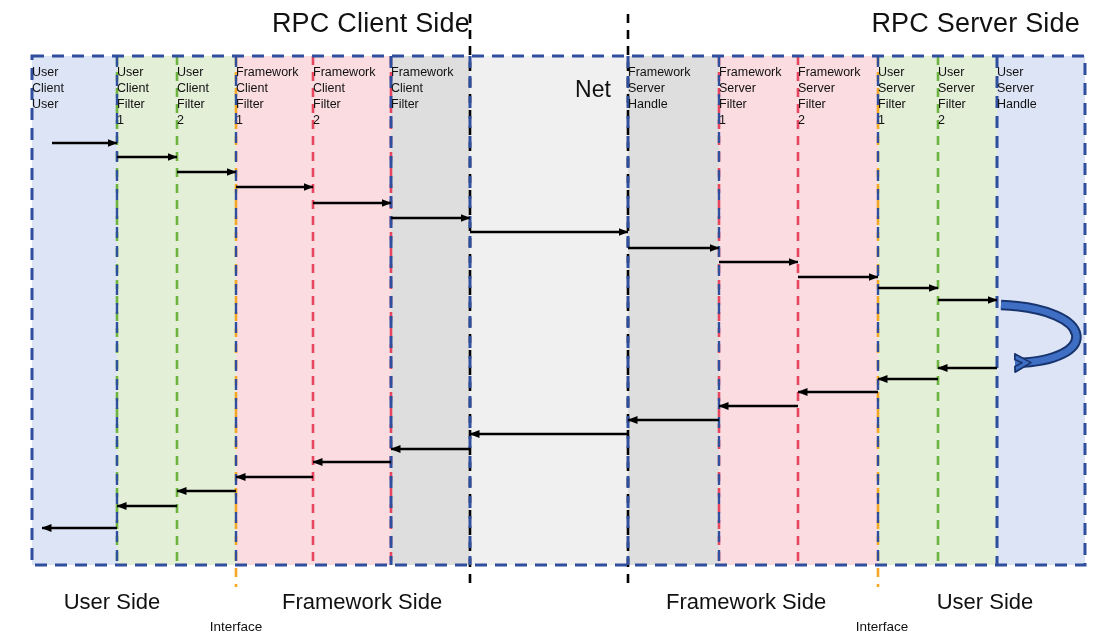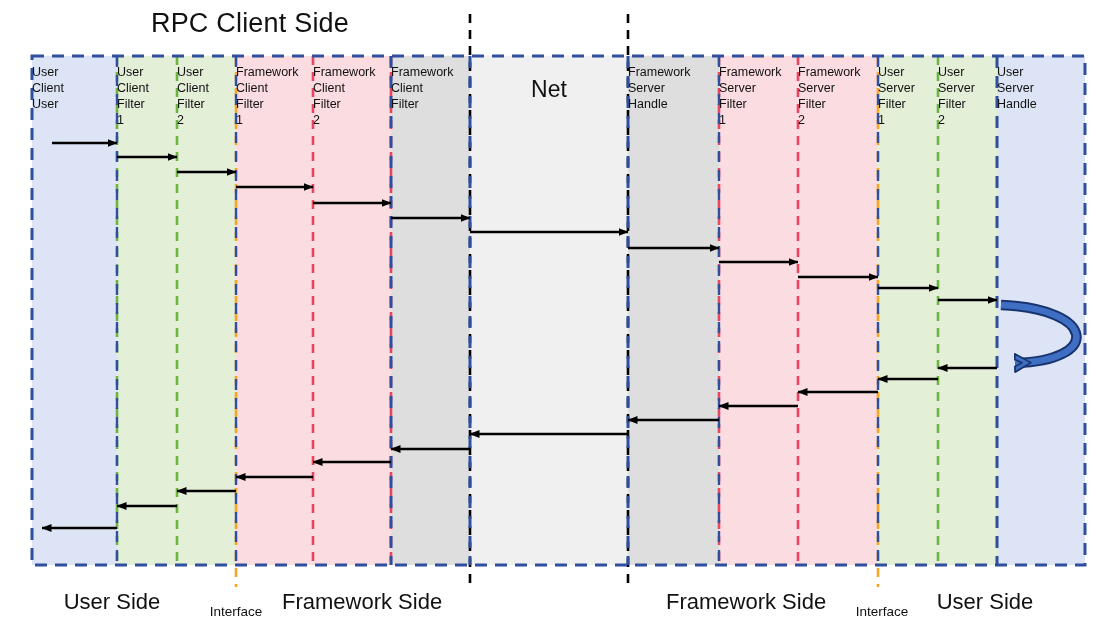--- a/index.html
+++ b/index.html
@@ -2,35 +2,36 @@
 <html><head>
 <meta charset="utf-8">
 <title>RPC Call Flow Diagram</title>
 <style>
   html,body{margin:0;padding:0;background:#ffffff;}
   body{width:1117px;height:636px;position:relative;overflow:hidden;
        font-family:"Liberation Sans","DejaVu Sans",sans-serif;color:#000;}
   #stage{position:absolute;left:0;top:0;width:1117px;height:636px;}
   #svg{position:absolute;left:0;top:0;width:1117px;height:636px;}
   .hdr{position:absolute;font-size:27px;line-height:30px;color:#111;
-       text-align:center;white-space:nowrap;letter-spacing:0.2px;}
+       text-align:right;white-space:nowrap;letter-spacing:0.2px;}
   .colLbl{position:absolute;font-size:12.5px;line-height:16px;
           color:#111;}
   .netLbl{position:absolute;font-size:23px;line-height:26px;color:#111;
           text-align:center;white-space:nowrap;}
   .footLbl{position:absolute;font-size:22px;line-height:20px;color:#111;
            text-align:center;white-space:nowrap;}
-  .footLbl.small{font-size:13.5px;}
+  .footLbl.small{font-size:13.5px;margin-top:15px;}
 </style>
 </head>
 <body>
 
 <div id="stage">
 
   <div class="hdr" style="left:30px;top:8px;width:440px;">RPC Client Side</div>
+  <div class="hdr" style="left:630px;top:8px;width:450px;">RPC Server Side</div>
 
   <svg id="svg" viewBox="0 0 1117 636" xmlns="http://www.w3.org/2000/svg">
     <defs>
       <marker id="ah" markerWidth="10" markerHeight="8" refX="9.5" refY="4" orient="auto" markerUnits="userSpaceOnUse">
         <path d="M0,0 L10,4 L0,8 z" fill="#000000"></path>
       </marker>
       <marker id="ahb" markerWidth="22" markerHeight="22" refX="20" refY="11" orient="auto" markerUnits="userSpaceOnUse">
         <path d="M20,2 L4,11 L20,20 L20,14.5 L13,11 L20,7.5 z" fill="#3f6fc4" stroke="#18346e" stroke-width="1.6" stroke-linejoin="round"></path>
       </marker>
     </defs>
@@ -134,21 +135,21 @@
         <div>Framework</div>
         <div>Client</div>
         <div>Filter</div>
         <div>2</div>
       </div>
       <div class="colLbl" style="left: 391px; width: 79px; top: 64px;">
         <div>Framework</div>
         <div>Client</div>
         <div>Filter</div>
       </div>
-      <div class="netLbl" style="left: 470px; width: 158px; top: 76px;">
+      <div class="netLbl" style="left: 470px; width: 158px; top: 76px; padding-left: 44px;">
         <div>Net</div>
       </div>
       <div class="colLbl" style="left: 628px; width: 91px; top: 64px;">
         <div>Framework</div>
         <div>Server</div>
         <div>Handle</div>
       </div>
       <div class="colLbl" style="left: 719px; width: 79px; top: 64px;">
         <div>Framework</div>
         <div>Server</div>

